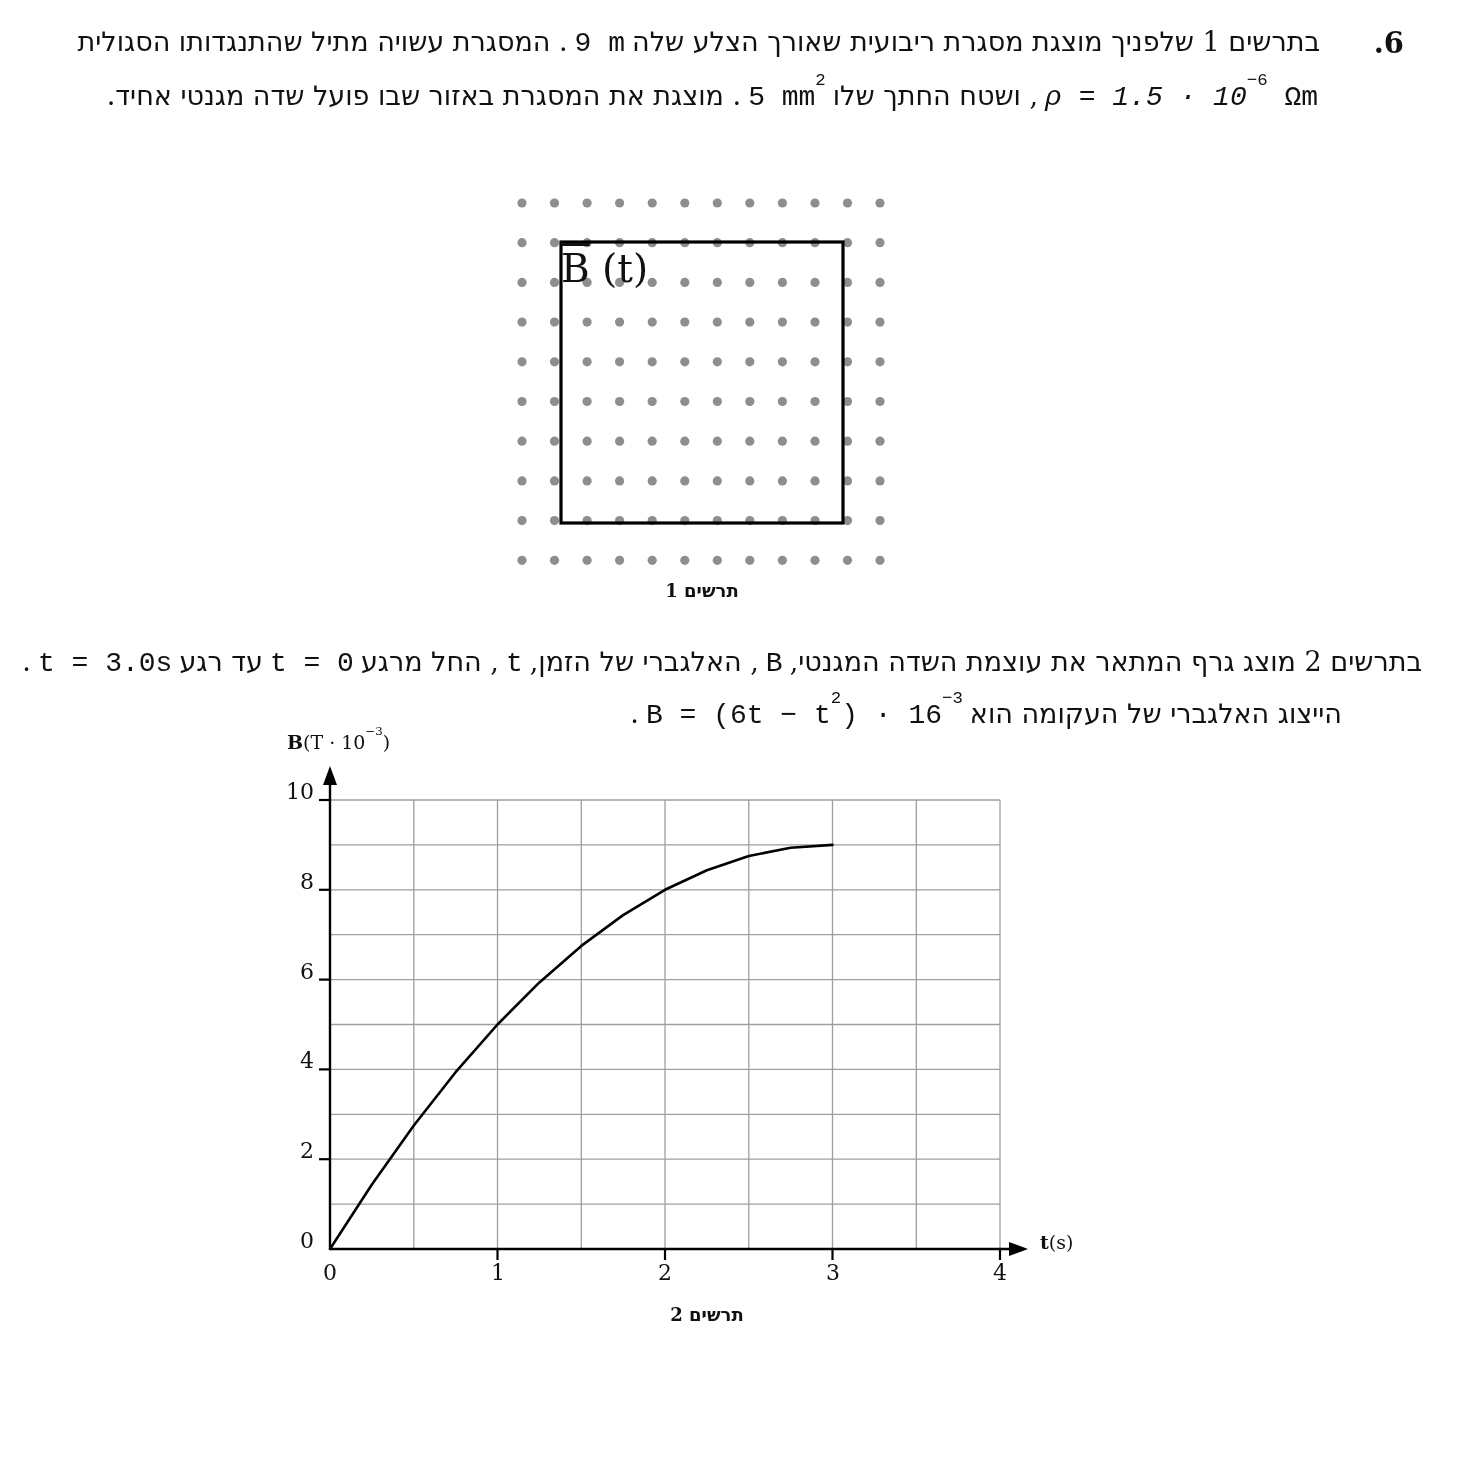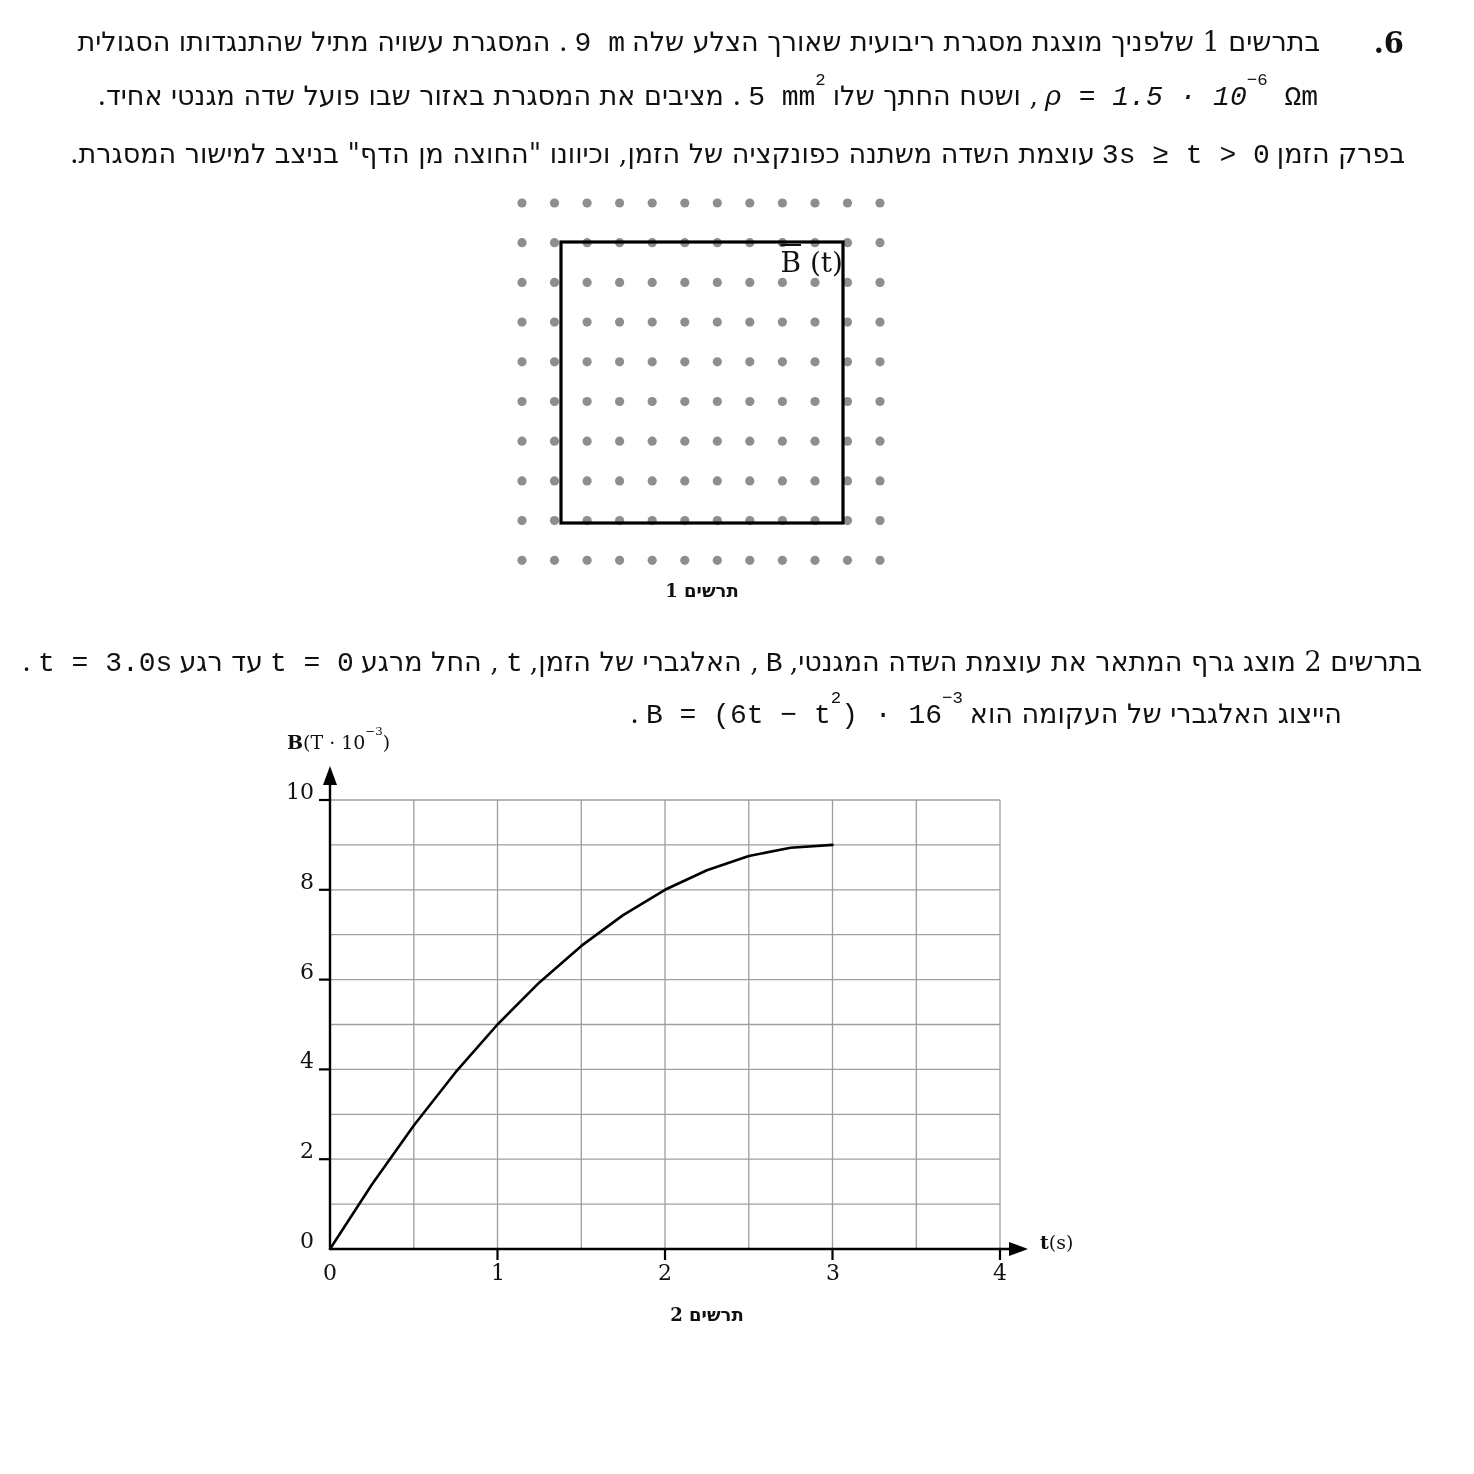--- a/index.html
+++ b/index.html
@@ -8,21 +8,21 @@
     font-family:"DejaVu Serif","DejaVu Sans",serif;color:#111111;overflow:hidden;
   }
   .abs{position:absolute;white-space:nowrap;}
   .rtl{direction:rtl;}
   .he{font-size:27px;}
   .math{direction:ltr;unicode-bidi:embed;display:inline-block;margin:0 7px;font-size:28px;font-family:Liberation Mono, monospace;}
   .math .it{font-style:italic;}
   .sup{font-size:62%;position:relative;top:-0.55em;line-height:0;}
   .qnum{font-weight:bold;font-size:29px;direction:rtl;}
   .cap{font-weight:bold;font-size:18px;direction:rtl;text-align:center;}
-  .field-label{font-size:28px;direction:ltr;text-align:right;}
+  .field-label{font-size:39px;direction:ltr;text-align:left;}
   .ovl{text-decoration:overline;}
   .tick-label{position:absolute;font-size:22px;color:#111;white-space:nowrap;}
   .axis-title{font-size:19px;direction:ltr;}
   .axis-title b{font-weight:bold;}
   svg.layer{position:absolute;left:0;top:0;pointer-events:none;}
   .footer-letter{font-weight:bold;margin-left:34px;}
   .footer-points{direction:ltr;unicode-bidi:embed;margin-right:20px;}
 </style>
 </head>
 <body>
@@ -187,26 +187,23 @@
       <polyline points="330.0,1249.0 371.9,1184.5 413.8,1125.5 455.6,1072.2 497.5,1024.5 539.4,982.4 581.3,945.9 623.1,915.1 665.0,889.8 706.9,870.2 748.8,856.1 790.6,847.7 832.5,844.9" fill="none" stroke="#000000" stroke-width="2.6" stroke-linejoin="round" stroke-linecap="round"></polyline>
     </svg>
 
   <div class="abs qnum" style="top:26px;right:70px;">6.</div>
 
   <div class="abs rtl he" style="top:26px;right:154px;">
     <span>בתרשים 1 שלפניך מוצגת מסגרת ריבועית שאורך הצלע שלה</span><span class="math"><span>9 m</span></span><span>. המסגרת עשויה מתיל שהתנגדותו הסגולית</span>
   </div>
 
   <div class="abs rtl he" style="top:80px;right:149px;">
-    <span class="math"><span class="it">ρ = 1.5 · 10</span><sup class="sup">−6</sup><span> Ωm</span></span><span>, ושטח החתך שלו</span><span class="math"><span>5 mm</span><sup class="sup">2</sup></span><span>. מציבים את המסגרת באזור שבו פועל שדה מגנטי אחיד.</span>
-  </div>
-
-  <div class="abs rtl he" style="top:138px;right:69px;">
-    <span>בפרק הזמן</span><span class="math"><span>3s ≥ t &gt; 0</span></span><span>עוצמת השדה משתנה כפונקציה של הזמן, וכיוונו "החוצה מן הדף" בניצב למישור המסגרת.</span>
-  </div>
+    <span class="math"><span class="it">ρ = 1.5 · 10</span><sup class="sup">−6</sup><span> Ωm</span></span><span>, ושטח החתך שלו</span><span class="math"><span>5 mm</span><sup class="sup">2</sup></span><span>. מוצגת את המסגרת באזור שבו פועל שדה מגנטי אחיד.</span>
+  </div>
+
 
   <div class="abs field-label" style="top:246px;left:561px;width:282px;">
     <span class="ovl">B</span><span> (t)</span>
   </div>
   <div class="abs cap" style="top:580px;left:561px;width:282px;">תרשים 1</div>
 
   <div class="abs rtl he" style="top:646px;right:52px;">
     <span>בתרשים 2 מוצג גרף המתאר את עוצמת השדה המגנטי,</span><span class="math"><span>B</span></span><span>, האלגברי של הזמן,</span><span class="math"><span>t</span></span><span>, החל מרגע</span><span class="math"><span>t = 0</span></span><span>עד רגע</span><span class="math"><span>t = 3.0s</span></span><span>.</span>
   </div>
 

